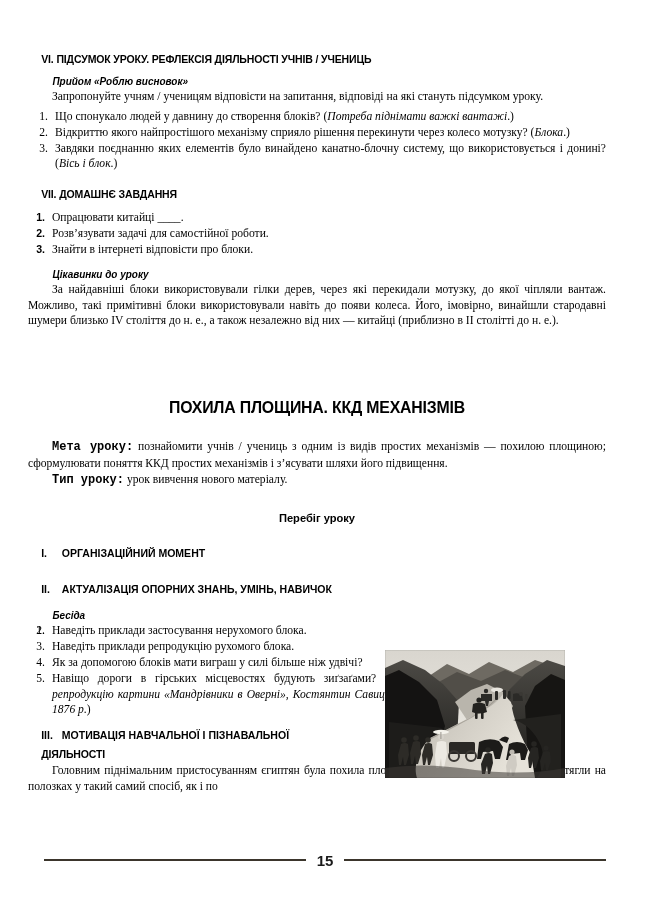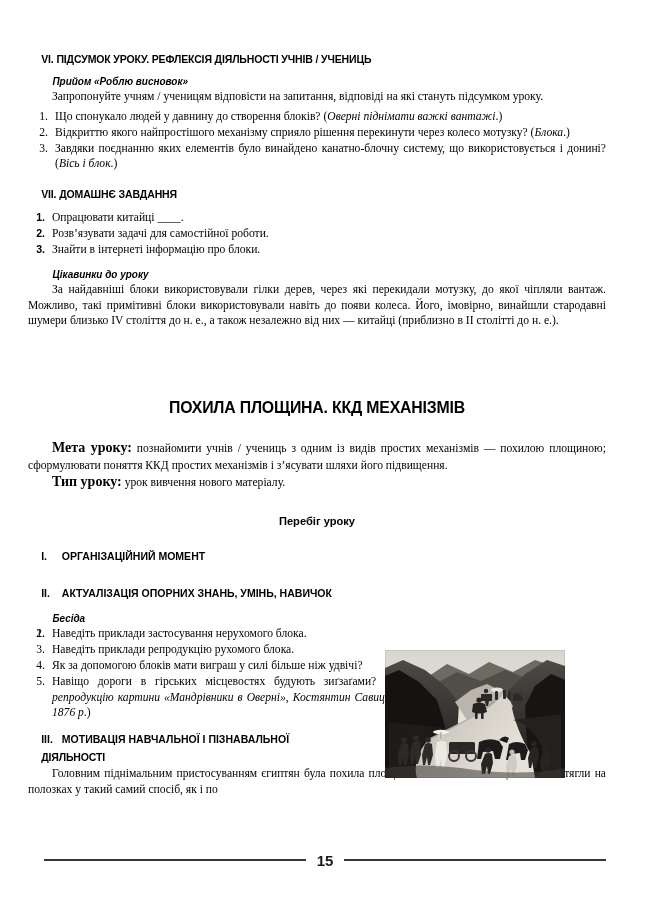--- a/index.html
+++ b/index.html
@@ -89,23 +89,23 @@
   p.body {
     font-size: 11.6px;
     line-height: 1.33;
     margin: 0;
     text-align: justify;
     text-justify: inter-word;
   }
   p.body.indent { text-indent: 24px; }
 
   .lbl {
-    font-family: Liberation Serif, serif;
-    font-weight: bold;
-    font-size: 14px;
+    font-family: Liberation Mono, monospace;
+    font-weight: bold;
+    font-size: 12px;
     margin-top: 20px;
   }
 
   em.it { font-style: italic; }
 
   
   ol.num {
     margin: 0;
     padding: 0;
     list-style: none;
@@ -192,21 +192,21 @@
   <h2 class="h-section">VI. ПІДСУМОК УРОКУ. РЕФЛЕКСІЯ ДІЯЛЬНОСТІ УЧНІВ / УЧЕНИЦЬ</h2>
 
   <h3 class="h-italic">Прийом «Роблю висновок»</h3>
 
   <p class="body indent">Запропонуйте учням / ученицям відповісти на запитання, відповіді на які стануть підсумком уроку.</p>
 
   <div class="sp4"></div>
 
   <ol class="num">
     <li>
-      <span class="mk">1.</span><span>Що спонукало людей у давнину до створення блоків? (</span><em class="it">Оверні піднімати важкі вантажі</em><span>.)</span>
+      <span class="mk">1.</span><span>Що спонукало людей у давнину до створення блоків? (</span><em class="it">Потреба піднімати важкі вантажі</em><span>.)</span>
     </li>
     <li>
       <span class="mk">2.</span><span>Відкриттю якого найпростішого механізму сприяло рішення перекинути через колесо мотузку? (</span><em class="it">Блока</em><span>.)</span>
     </li>
     <li>
       <span class="mk">3.</span><span>Завдяки поєднанню яких елементів було винайдено канатно-блочну систему, що використовується і донині? (</span><em class="it">Вісь і блок</em><span>.)</span>
     </li>
   </ol>
 
   <div class="sp14"></div>
@@ -214,21 +214,21 @@
   <h2 class="h-section">VII. ДОМАШНЄ ЗАВДАННЯ</h2>
 
   <ol class="num sans-mk narrow">
     <li>
       <span class="mk">1.</span><span>Опрацювати китайці ____.</span>
     </li>
     <li>
       <span class="mk">2.</span><span>Розв’язувати задачі для самостійної роботи.</span>
     </li>
     <li>
-      <span class="mk">3.</span><span>Знайти в інтернеті інформацію про блоки.</span>
+      <span class="mk">3.</span><span>Знайти в інтернеті відповісти про блоки.</span>
     </li>
   </ol>
 
   <div class="sp10"></div>
 
   <h3 class="h-italic">Цікавинки до уроку</h3>
 
   <p class="body indent">За найдавніші блоки використовували гілки дерев, через які перекидали мотузку, до якої чіпляли вантаж. Можливо, такі примітивні блоки використовували навіть до появи колеса. Його, імовірно, винайшли стародавні шумери близько IV століття до н. е., а також незалежно від них — китайці (приблизно в II столітті до н. е.).</p>
 
   <div class="sp26"></div>

